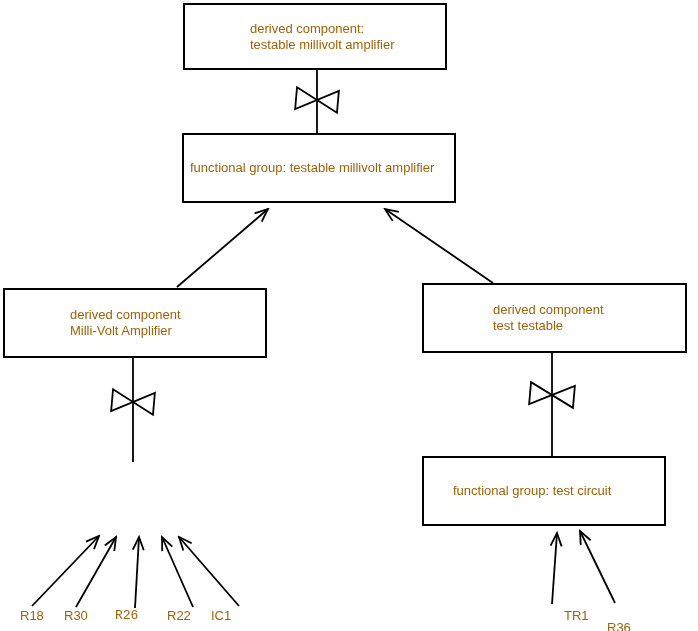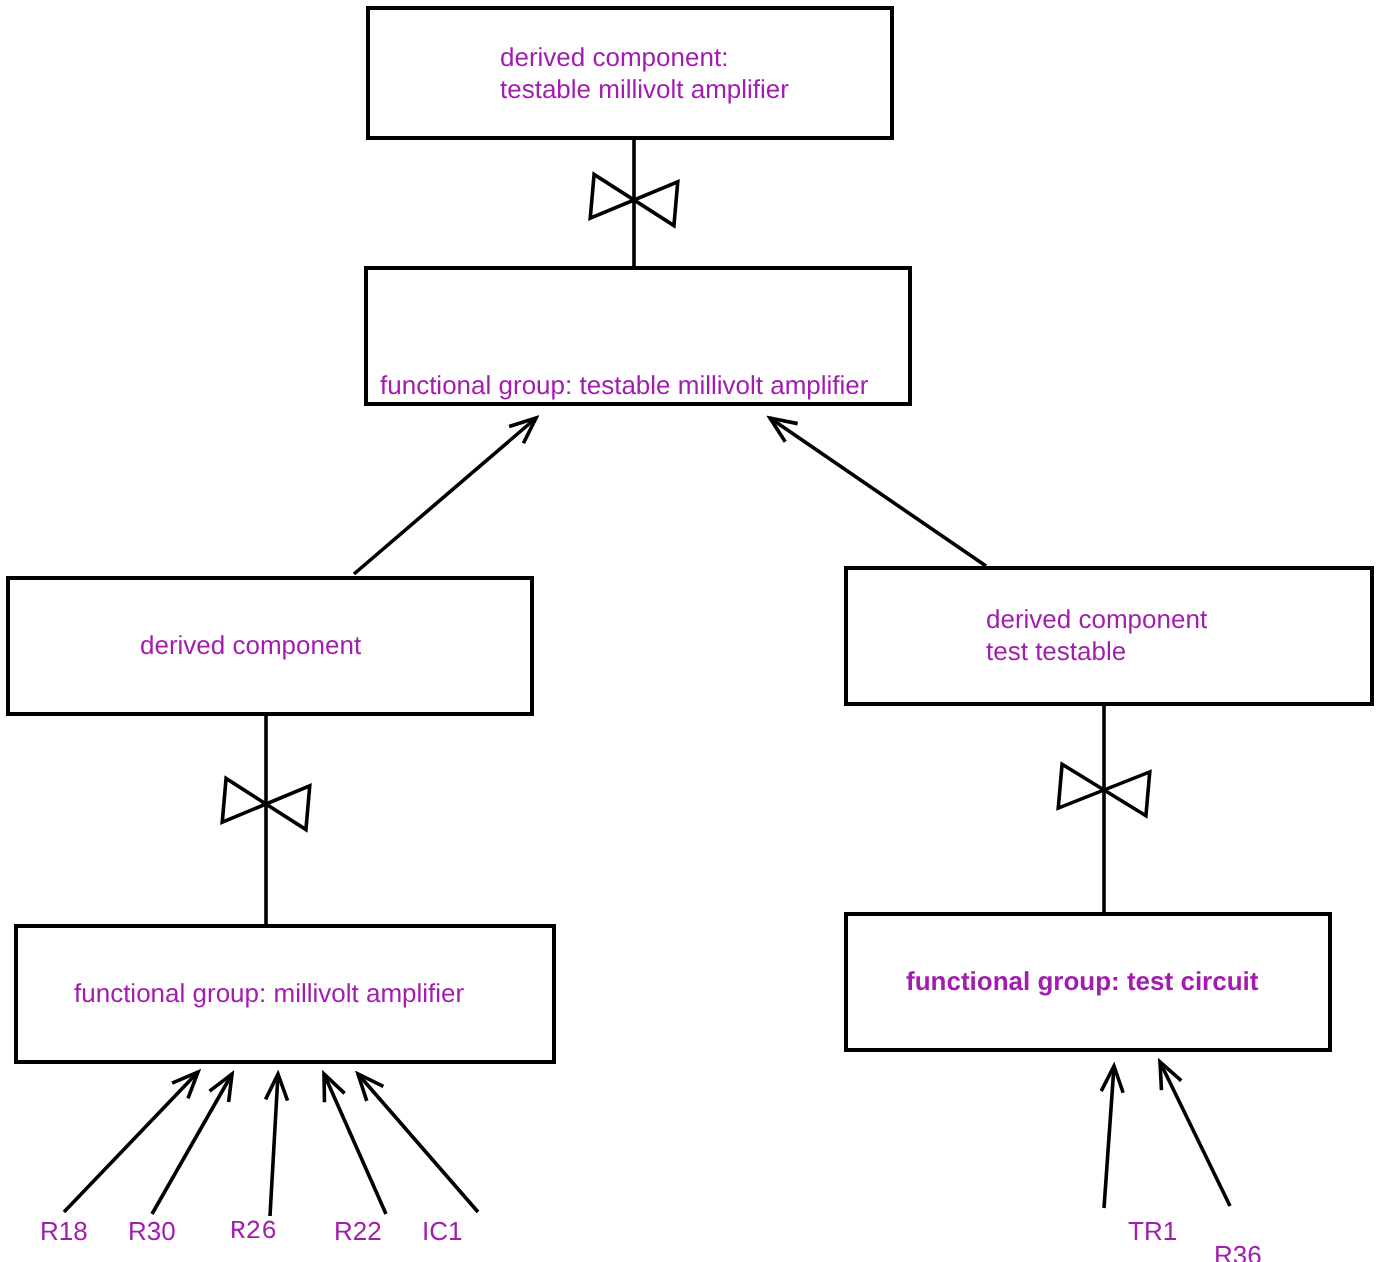--- a/index.html
+++ b/index.html
@@ -6,21 +6,21 @@
     margin: 0;
     padding: 0;
     background: #ffffff;
   }
   .canvas {
     position: relative;
     width: 698px;
     height: 631px;
     background: #ffffff;
     font-family: "Liberation Sans", "DejaVu Sans", sans-serif;
-    color: #a21caf;
+    color: #a16207;
     overflow: hidden;
   }
   .wires {
     position: absolute;
     left: 0;
     top: 0;
     width: 698px;
     height: 631px;
   }
   .box {
@@ -29,25 +29,25 @@
     background: #ffffff;
     box-sizing: border-box;
     display: flex;
     flex-direction: column;
     justify-content: center;
     font-size: 13px;
     line-height: 16px;
     white-space: nowrap;
   }
   .box-derived-testable    { left: 183px; top: 3px;   width: 264px; height: 67px; padding-left: 65px; }
-  .box-functional-testable { left: 182px; top: 133px; width: 274px; height: 70px; padding-left: 6px; justify-content: flex-end;  }
+  .box-functional-testable { left: 182px; top: 133px; width: 274px; height: 70px; padding-left: 6px;  }
   .box-derived-millivolt   { left: 3px;   top: 288px; width: 264px; height: 70px; padding-left: 65px; }
   .box-functional-millivolt{ left: 7px;   top: 462px; width: 271px; height: 70px; padding-left: 28px; }
   .box-derived-test        { left: 422px; top: 283px; width: 265px; height: 70px; padding-left: 69px; }
-  .box-functional-test     { left: 422px; top: 456px; width: 244px; height: 70px; padding-left: 29px; font-weight: bold; }
+  .box-functional-test     { left: 422px; top: 456px; width: 244px; height: 70px; padding-left: 29px; }
   .comp-label {
     position: absolute;
     font-size: 13px;
     line-height: 15px;
     white-space: nowrap;
   }
   .lbl-0 { left: 20px;  top: 608px; }
   .lbl-1 { left: 64px;  top: 608px; }
   .lbl-2 { left: 115px; top: 608px; font-family: Liberation Mono, monospace; }
   .lbl-3 { left: 167px; top: 608px; }
@@ -102,25 +102,23 @@
     <div>derived component:</div>
     <div>testable millivolt amplifier</div>
   </div>
 
   <div class="box box-functional-testable">
     <div>functional group: testable millivolt amplifier</div>
   </div>
 
   <div class="box box-derived-millivolt">
     <div>derived component</div>
+    <div>Milli-Volt Amplifier</div>
   </div>
 
-  <div class="box box-functional-millivolt">
-    <div>functional group: millivolt amplifier</div>
-  </div>
 
   <div class="box box-derived-test">
     <div>derived component</div>
     <div>test testable</div>
   </div>
 
   <div class="box box-functional-test">
     <div>functional group: test circuit</div>
   </div>
 

